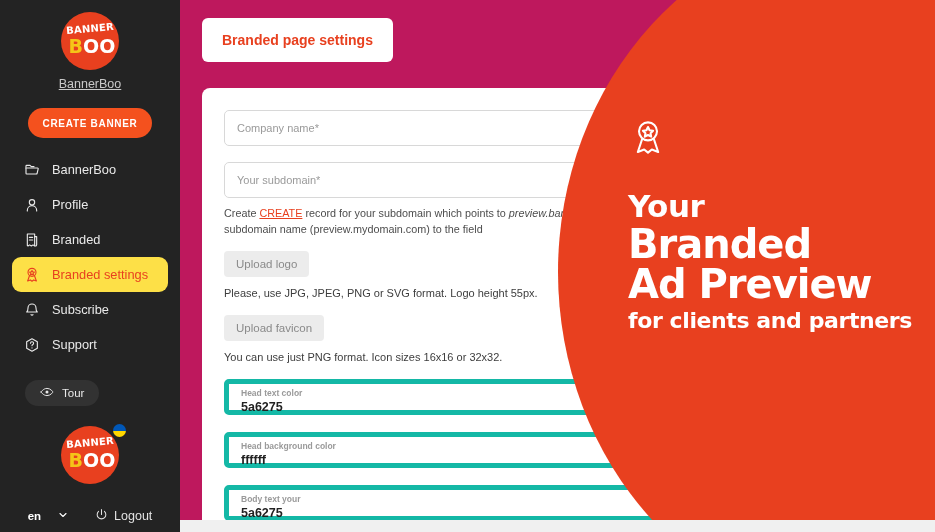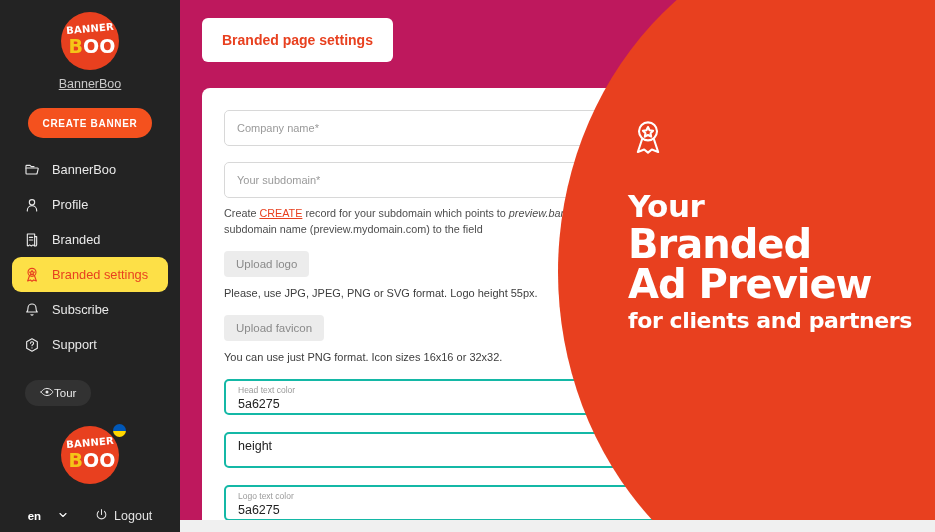--- a/index.html
+++ b/index.html
@@ -60,21 +60,21 @@
     border-radius: 9px; cursor: pointer;
     color: #e9e9e9; font-size: 12.8px;
   }
   .nav-item.active { background: #fde047; color: #e8401f; }
   .nav-item .ico { width: 16px; height: 16px; display: block; flex: 0 0 16px; }
   .nav-item .ico svg { display: block; }
 
   .tour-btn {
     margin-top: 18px; margin-left: 0;
     align-self: flex-start; margin-left: 25px;
-    display: flex; align-items: center; 
+    display: flex; align-items: center; gap: 8px;
     height: 26px; padding: 0 15px;
     background: #323232; border-radius: 13px;
     color: #e9e9e9; font-size: 11.5px; cursor: pointer;
   }
 
   .bottom-logo-wrap {
     margin-top: 20px; position: relative;
   }
   .bb-logo.small { width: 58px; height: 58px; }
   .flag-badge {
@@ -133,23 +133,23 @@
   .helper i { font-style: italic; }
   .upload-btn {
     display: inline-block;
     background: #ececec; color: #8a8a8a;
     font-size: 11.5px; padding: 7px 12px;
     border-radius: 4px; cursor: pointer;
     margin-bottom: 10px;
   }
   .note { font-size: 11px; color: #3d3d3d; margin-bottom: 16px; }
   .color-field {
-    height: 36px; border: 2px solid #14b8a6; border-radius: 5px;
+    height: 36px; border: 5px solid #14b8a6; border-radius: 5px;
     padding: 4px 12px 0 12px; margin-bottom: 17px;
-    width: 540px; background: #fff;
+    width: 540px; background: #fff; font-weight: bold;
   }
   .color-field .lbl { font-size: 8.5px; color: #9a9a9a; line-height: 11px; }
   .color-field .val { font-size: 12.5px; color: #222; line-height: 16px; }
 
   
   .red-oval {
     position: absolute;
     left: 378px; top: -78px;
     width: 640px; height: 700px;
     background: #e8401f;
@@ -332,25 +332,26 @@
 
       <div class="upload-btn">Upload favicon</div>
       <div class="note">You can use just PNG format. Icon sizes 16x16 or 32x32.</div>
 
       <div class="color-field">
         <div class="lbl">Head text color</div>
         <div class="val">5a6275</div>
       </div>
 
       <div class="color-field">
-        <div class="val">height</div>
+        <div class="lbl">Head background color</div>
+        <div class="val">ffffff</div>
       </div>
 
       <div class="color-field">
-        <div class="lbl">Logo text color</div>
+        <div class="lbl">Body text your</div>
         <div class="val">5a6275</div>
       </div>
 
     </div>
 
     <div class="red-oval"></div>
 
     <div class="red-content">
       <div class="medal-icon">
         <svg width="40" height="40" viewBox="0 0 24 24" fill="none" stroke="#ffffff" stroke-width="1.25" stroke-linecap="round" stroke-linejoin="round">

